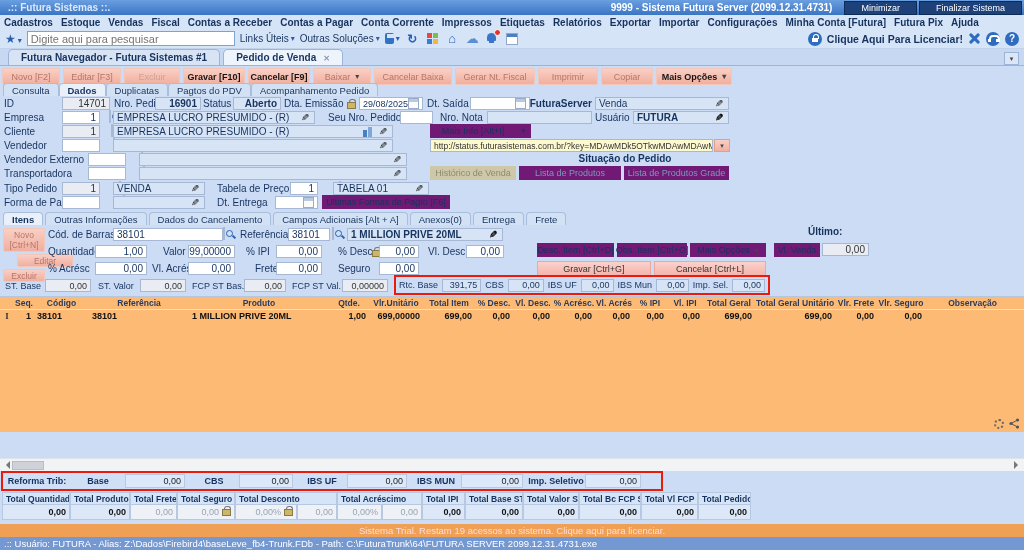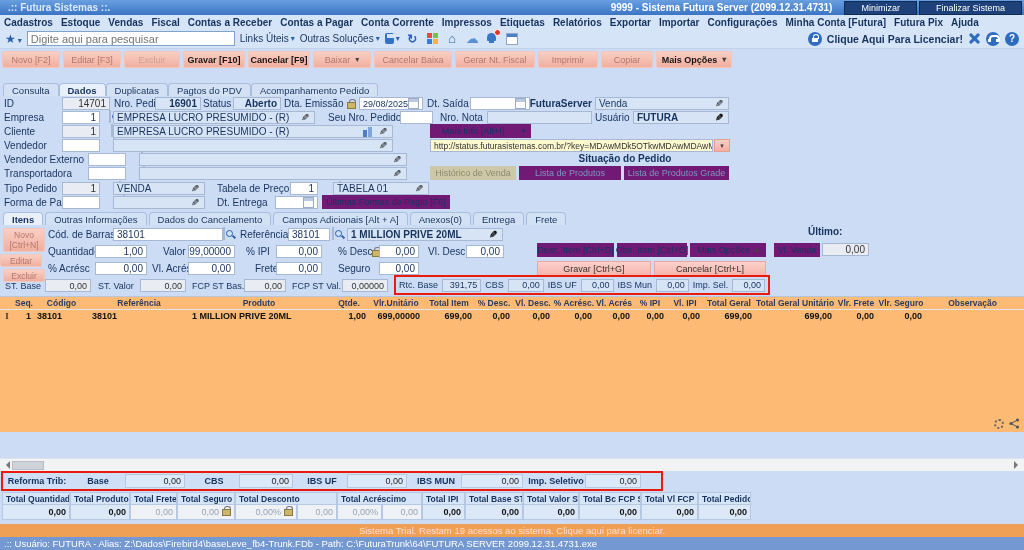--- a/index.html
+++ b/index.html
@@ -196,20 +196,30 @@
         <i class="i-calbig"></i>
       </span>
     <span style="margin-left:auto"></span>
     <span class="i-lockc"></span>
     <span class="license">Clique Aqui Para Licenciar!</span>
     <span class="i-tools"></span>
     <span class="i-head"></span>
     <span class="i-quest"></span>
   </div>
 
+  <div class="tabstrip">
+    <span class="wtab">
+        <span>Futura Navegador - Futura Sistemas #1</span>
+      </span>
+    <span class="wtab active">
+        <span>Pedido de Venda</span>
+        <span class="x"></span>
+      </span>
+    <span class="tabddl"></span>
+  </div>
 
   <div class="actionbar">
     <span class="abtn" style="width:58px">Novo [F2]</span>
     <span class="abtn" style="width:58px">Editar [F3]</span>
     <span class="abtn dim" style="width:56px">Excluir</span>
     <span class="abtn en" style="width:62px">Gravar [F10]</span>
     <span class="abtn en" style="width:62px">Cancelar [F9]</span>
     <span class="abtn dd" style="width:58px">Baixar</span>
     <span class="abtn" style="width:78px">Cancelar Baixa</span>
     <span class="abtn" style="width:80px">Gerar Nt. Fiscal</span>
@@ -341,21 +351,21 @@
     <span class="mtab">Anexos(0)</span>
     <span class="mtab">Entrega</span>
     <span class="mtab">Frete</span>
   </div>
 
   <div class="itemarea">
     <span class="ibtn" style="left:3px;top:2px;width:42px;height:24px">
         <span>Novo</span>
         <span>[Ctrl+N]</span>
       </span>
-    <span class="ibtn" style="left:0;top:28px;width:42px;height:13px">Editar</span>
+    <span class="ibtn" style="left:17px;top:28px;width:56px;height:13px">Editar</span>
     <span class="ibtn" style="left:3px;top:43px;width:42px;height:13px">Excluir</span>
 
     <span class="ab lbl" style="left:48px;top:2px">Cód. de Barras</span>
     <span class="ab bx" style="left:113px;top:2px;width:110px">38101</span>
     <span class="ab mag" style="left:223px;top:2px"></span>
     <span class="ab lbl" style="left:240px;top:2px">Referência</span>
     <span class="ab bx" style="left:288px;top:2px;width:42px">38101</span>
     <span class="ab mag" style="left:330px;top:2px"></span>
     <span class="ab bx ro bold" style="left:347px;top:2px;width:156px">
         <span>1 MILLION PRIVE 20ML</span>

